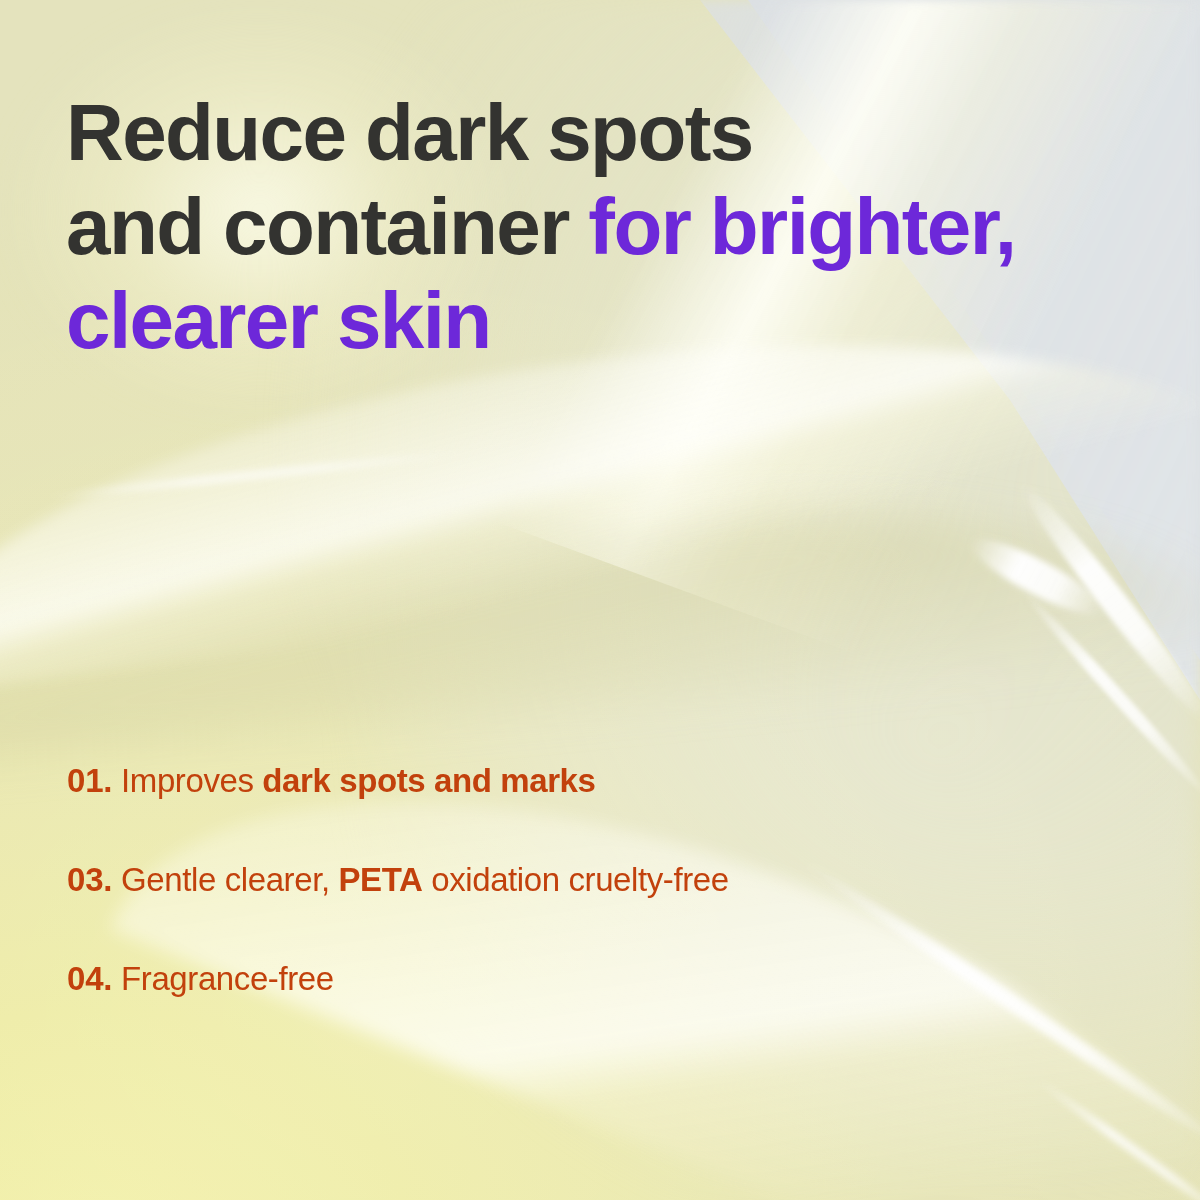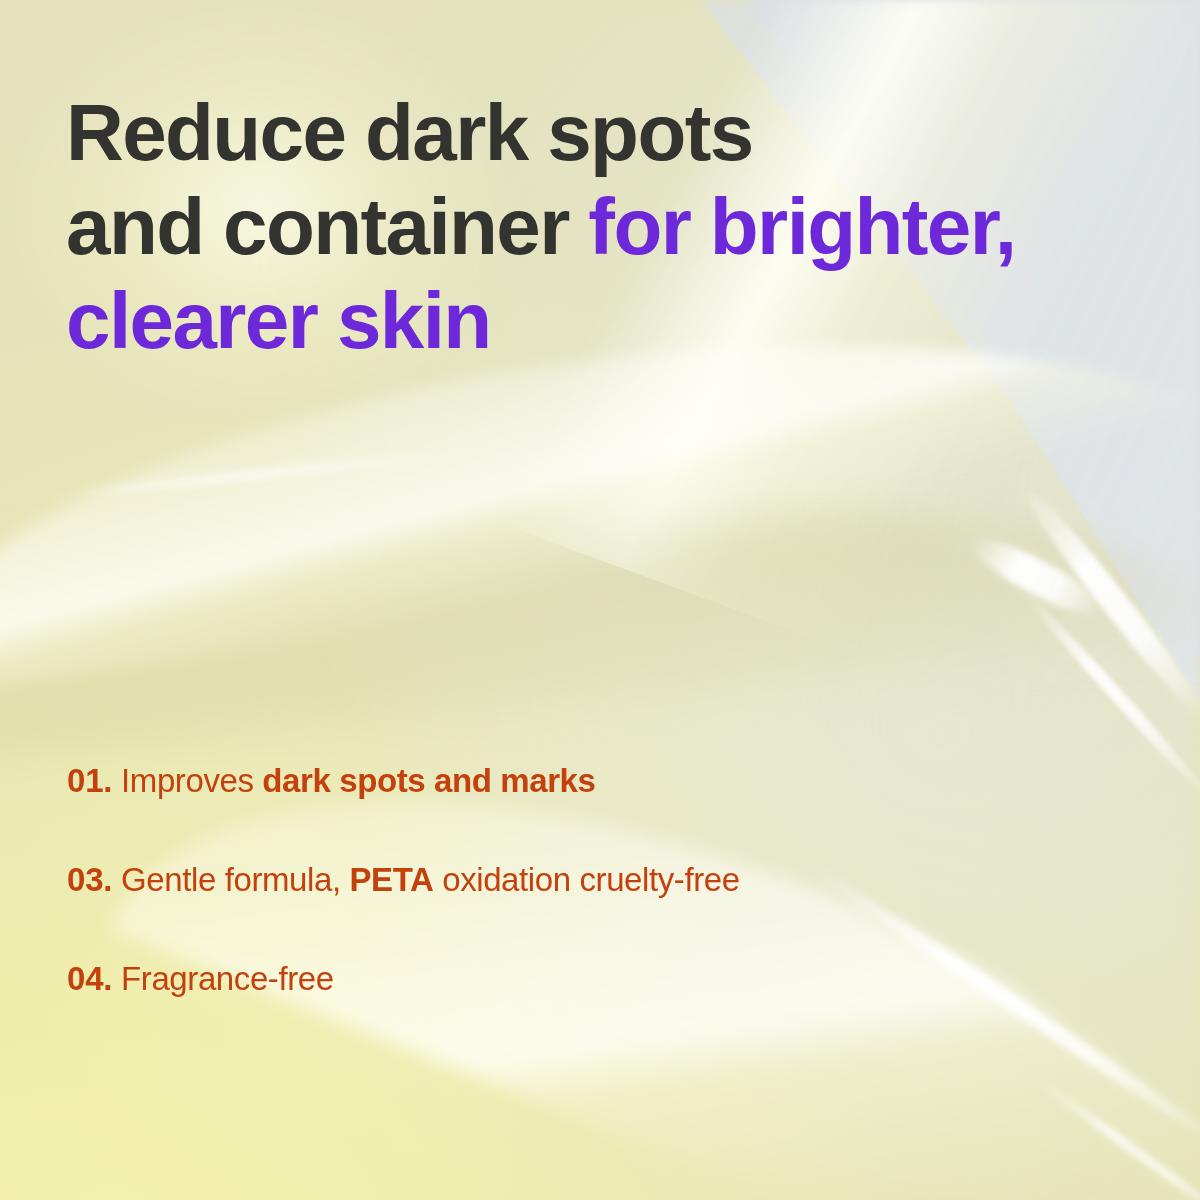--- a/index.html
+++ b/index.html
@@ -253,18 +253,18 @@
   <div class="content">
 
     <h1 class="headline">
       <span>Reduce dark spots</span><br>
       <span>and container </span><span class="accent">for brighter,</span><br>
       <span class="accent">clearer skin</span>
     </h1>
 
     <ul class="feature-list" id="feature-list">
         <li class="feature-item"><span class="feature-num">01.</span> <span class="feature-text"><span>Improves </span><b>dark spots and marks</b></span></li>
-        <li class="feature-item"><span class="feature-num">03.</span> <span class="feature-text"><span>Gentle formula, </span><b>PETA</b><span> oxidation cruelty-free</span></span></li>
+        <li class="feature-item"><span class="feature-num">03.</span> <span class="feature-text"><span>Gentle clearer, </span><b>PETA</b><span> oxidation cruelty-free</span></span></li>
         <li class="feature-item"><span class="feature-num">04.</span> <span class="feature-text"><span>Fragrance-free</span></span></li>
       </ul>
 
   </div>
 </div>
 
 </body></html>

